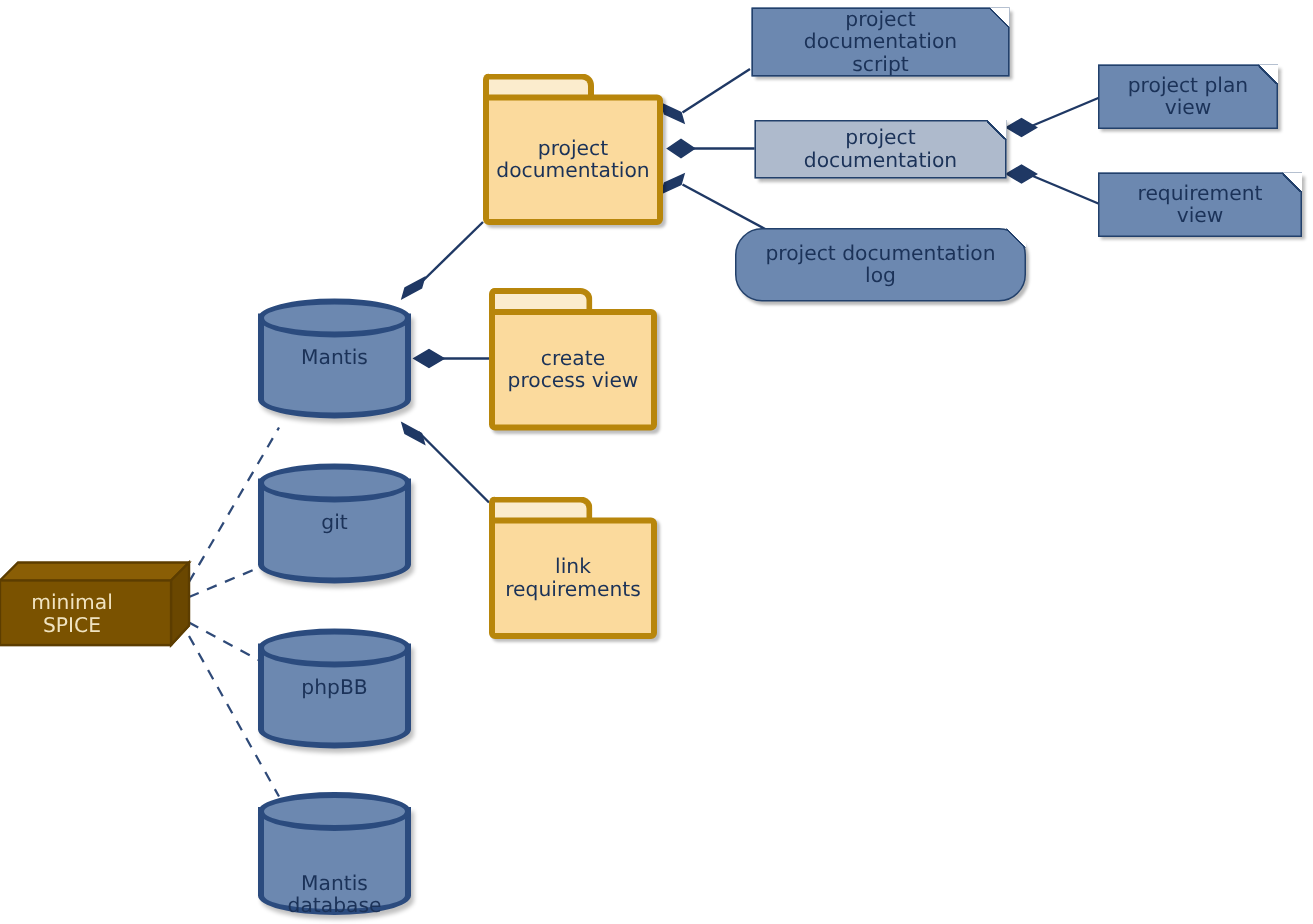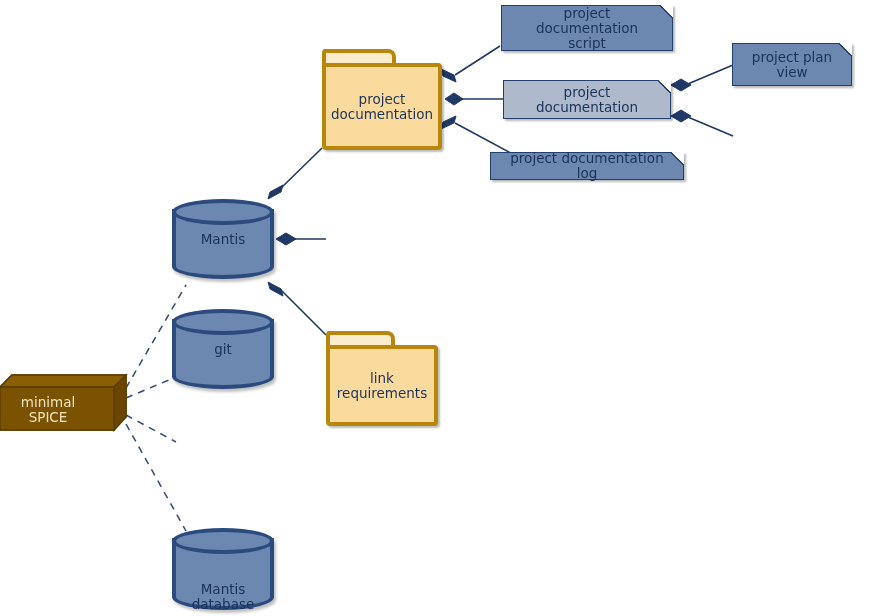--- a/index.html
+++ b/index.html
@@ -204,56 +204,70 @@
     <span class="fold"></span>
     <span style="white-space:pre-line;">project documentation
 script</span>
   </div>
 
   <div class="node artifact highlight" style="left:503px; top:80px; width:168px; height:39px;">
     <span class="fold"></span>
     <span style="white-space:pre-line;">project documentation</span>
   </div>
 
-  <div class="node artifact" style="left:490px; top:152px; width:194px; height:28px;">
+  <div class="node artifact" style="left:490px; top:152px; width:194px; height:49px;border-radius:18px;">
     <span class="fold"></span>
     <span style="white-space:pre-line;">project documentation log</span>
   </div>
 
   <div class="node artifact" style="left:732px; top:43px; width:120px; height:43px;">
     <span class="fold"></span>
     <span style="white-space:pre-line;">project plan view</span>
   </div>
 
+  <div class="node artifact" style="left:732px; top:115px; width:136px; height:43px;">
+    <span class="fold"></span>
+    <span style="white-space:pre-line;">requirement view</span>
+  </div>
 
   <div class="node folder" style="left:322px; top:49px; width:120px; height:101px;">
     <div class="tab"></div>
     <div class="body" style="white-space:pre-line;">project
 documentation</div>
   </div>
 
+  <div class="node folder" style="left:326px; top:192px; width:112px; height:95px;">
+    <div class="tab"></div>
+    <div class="body" style="white-space:pre-line;">create
+process view</div>
+  </div>
 
   <div class="node folder" style="left:326px; top:331px; width:112px; height:95px;">
     <div class="tab"></div>
     <div class="body" style="white-space:pre-line;">link
 requirements</div>
   </div>
 
   <div class="node cylinder" style="left:172px; top:199px; width:102px; height:80px;">
     <div class="barrel"></div>
     <div class="top"></div>
     <div class="label" style="white-space:pre-line;">Mantis</div>
   </div>
 
   <div class="node cylinder" style="left:172px; top:309px; width:102px; height:80px;padding-left:44px;">
     <div class="barrel"></div>
     <div class="top"></div>
     <div class="label" style="white-space:pre-line;">git</div>
   </div>
 
+  <div class="node cylinder" style="left:172px; top:419px; width:102px; height:80px;">
+    <div class="barrel"></div>
+    <div class="top"></div>
+    <div class="label" style="white-space:pre-line;">phpBB</div>
+  </div>
 
   <div class="node cylinder" style="left:172px; top:528px; width:102px; height:82px;">
     <div class="barrel"></div>
     <div class="top"></div>
     <div class="label" style="white-space:pre-line;margin-top:28px;">Mantis
 database</div>
   </div>
 
   <div class="node3d" style="left:0px; top:375px; width:110px; height:55px;">
     <svg width="126" height="55" viewBox="0 0 126 55">

